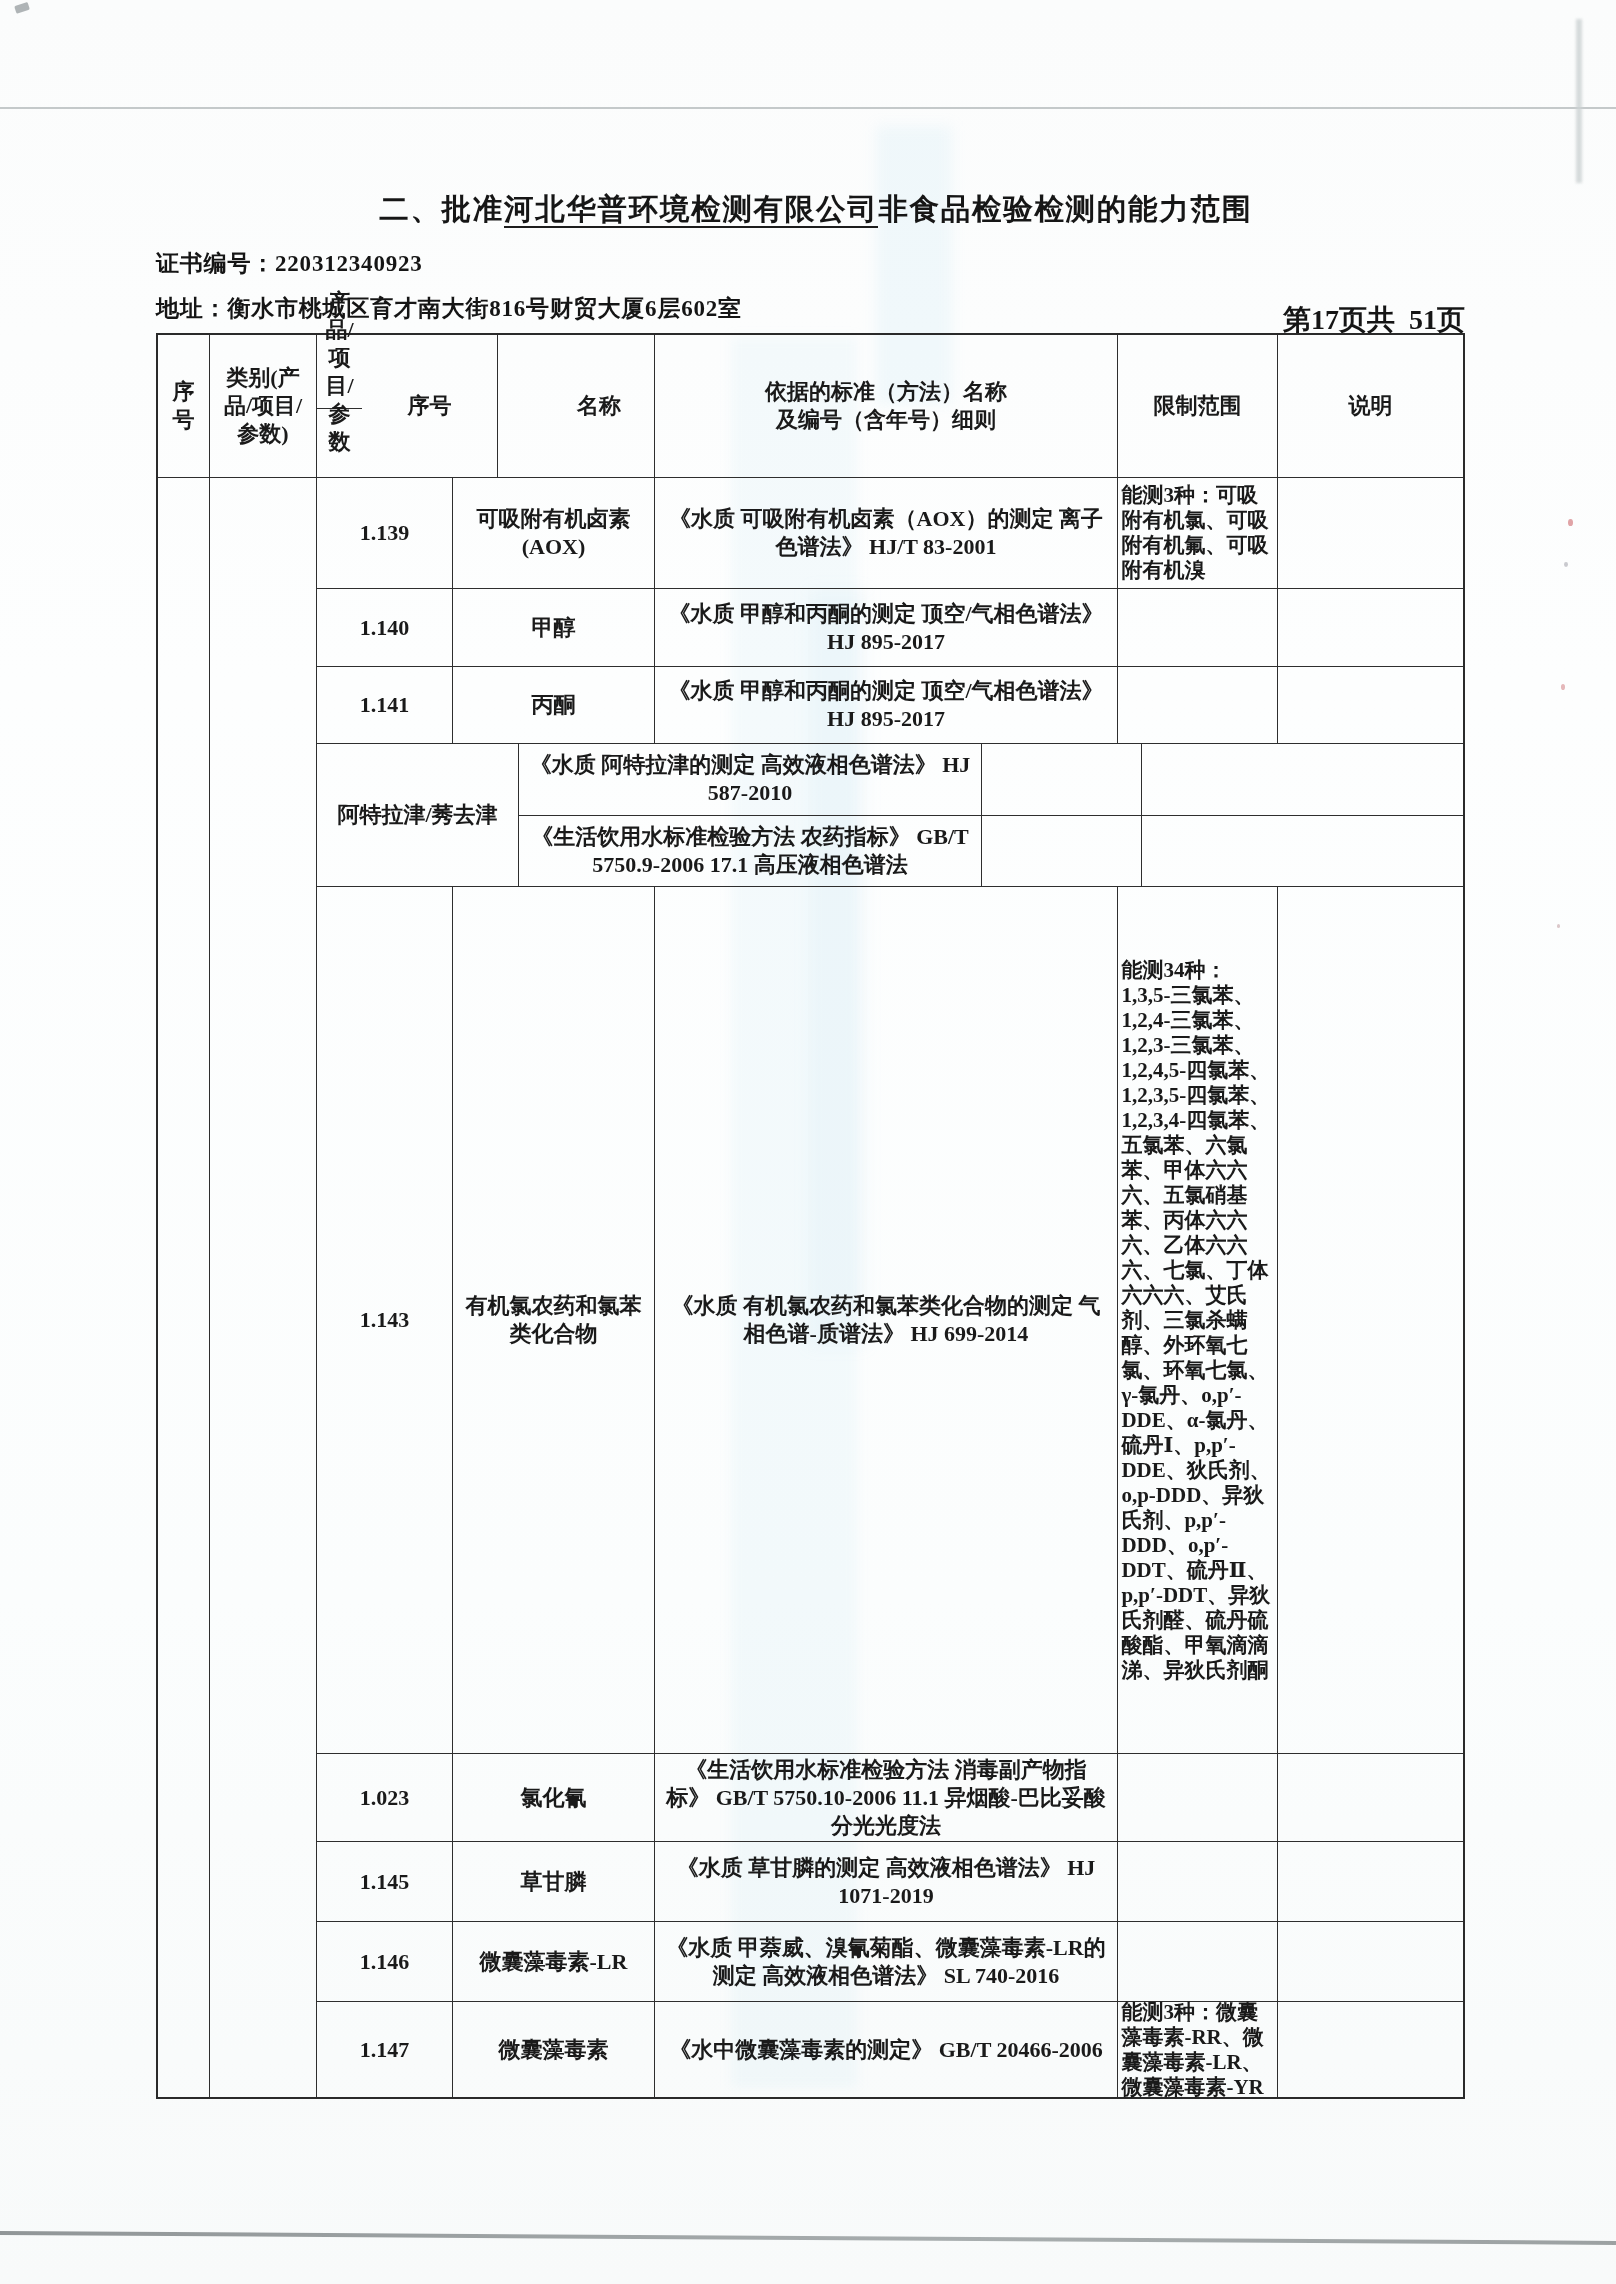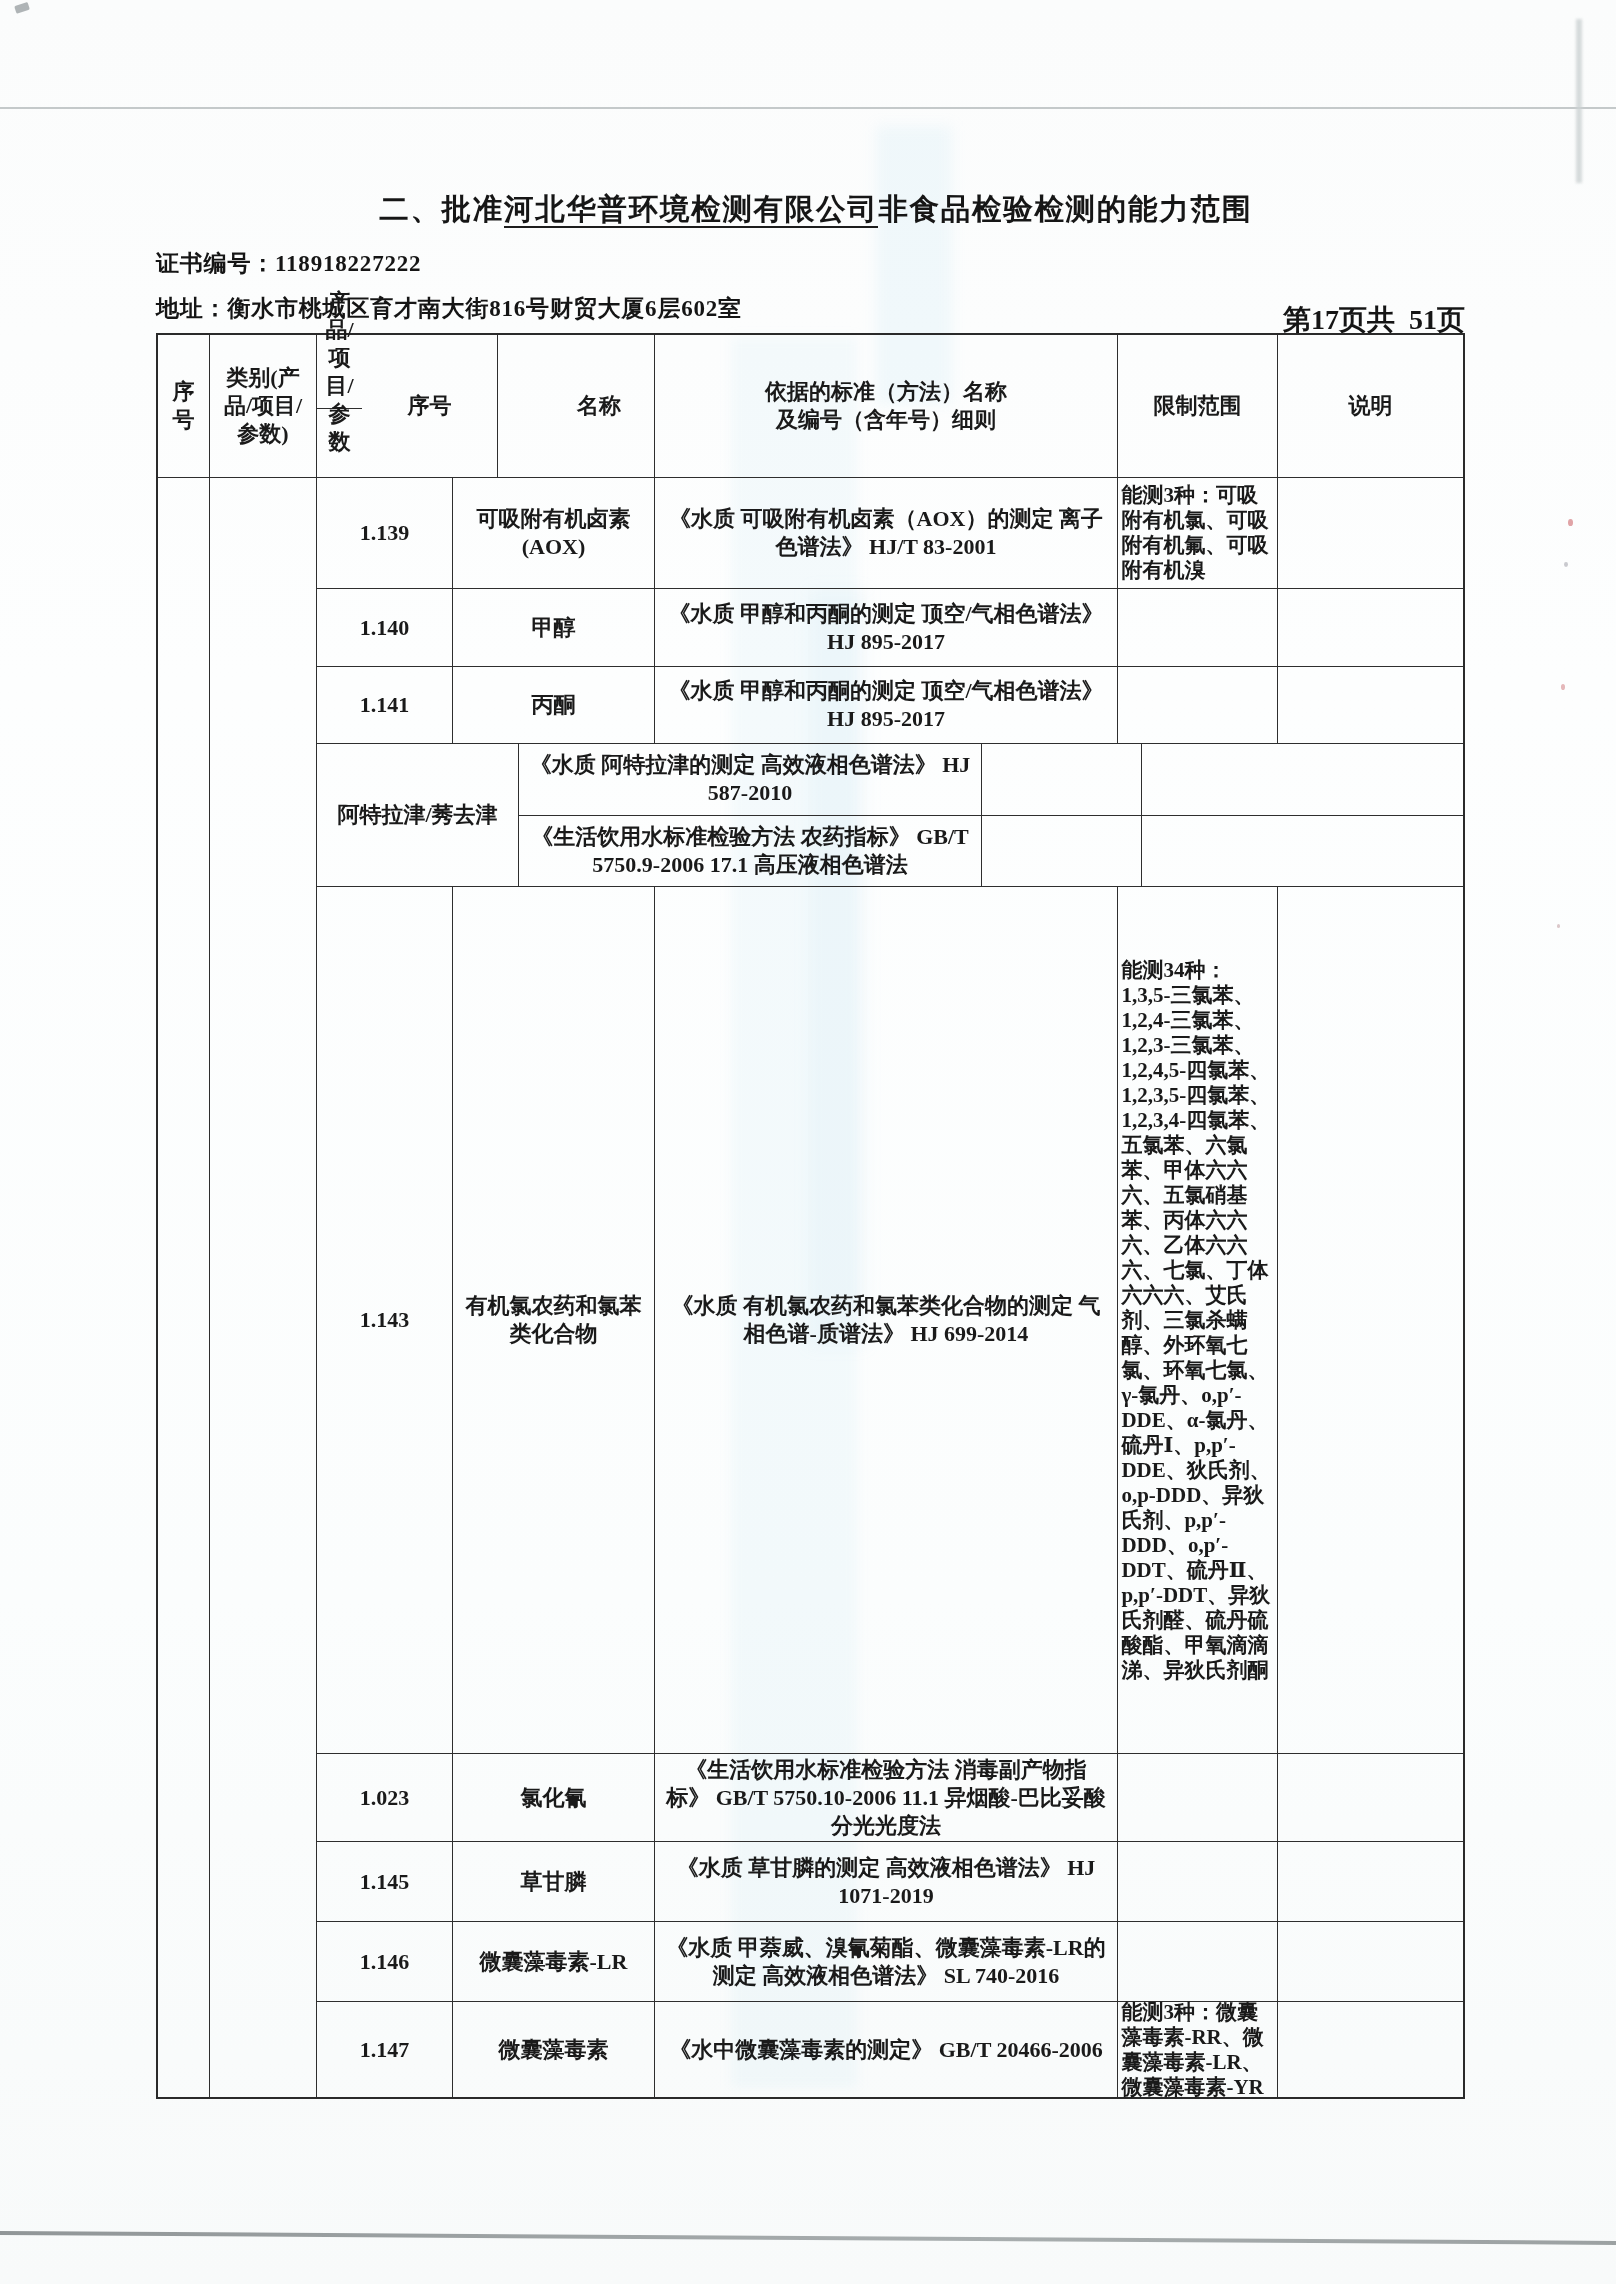--- a/index.html
+++ b/index.html
@@ -95,21 +95,21 @@
   <div class="artifact a-bluewash1"></div>
   <div class="artifact a-bluewash2"></div>
   <div class="artifact a-bluewash3"></div>
   <div class="artifact a-speck sp1"></div>
   <div class="artifact a-speck sp2"></div>
   <div class="artifact a-speck sp3"></div>
   <div class="artifact a-speck sp4"></div>
 
   <div class="doc-title"><span>二、批准</span><span class="u">河北华普环境检测有限公司</span><span>非食品检验检测的能力范围</span></div>
 
-  <div class="meta-line cert-line">证书编号：118918227222</div>
+  <div class="meta-line cert-line">证书编号：220312340923</div>
   <div class="meta-line addr-line">地址：衡水市桃城区育才南大街816号财贸大厦6层602室</div>
   <div class="page-indicator">第17页共  51页</div>
 
   <div class="cap-table">
 
     <div class="colTall col-seq">
       <div class="cell hcell">序号</div>
       <div class="empty"></div>
     </div>
 

